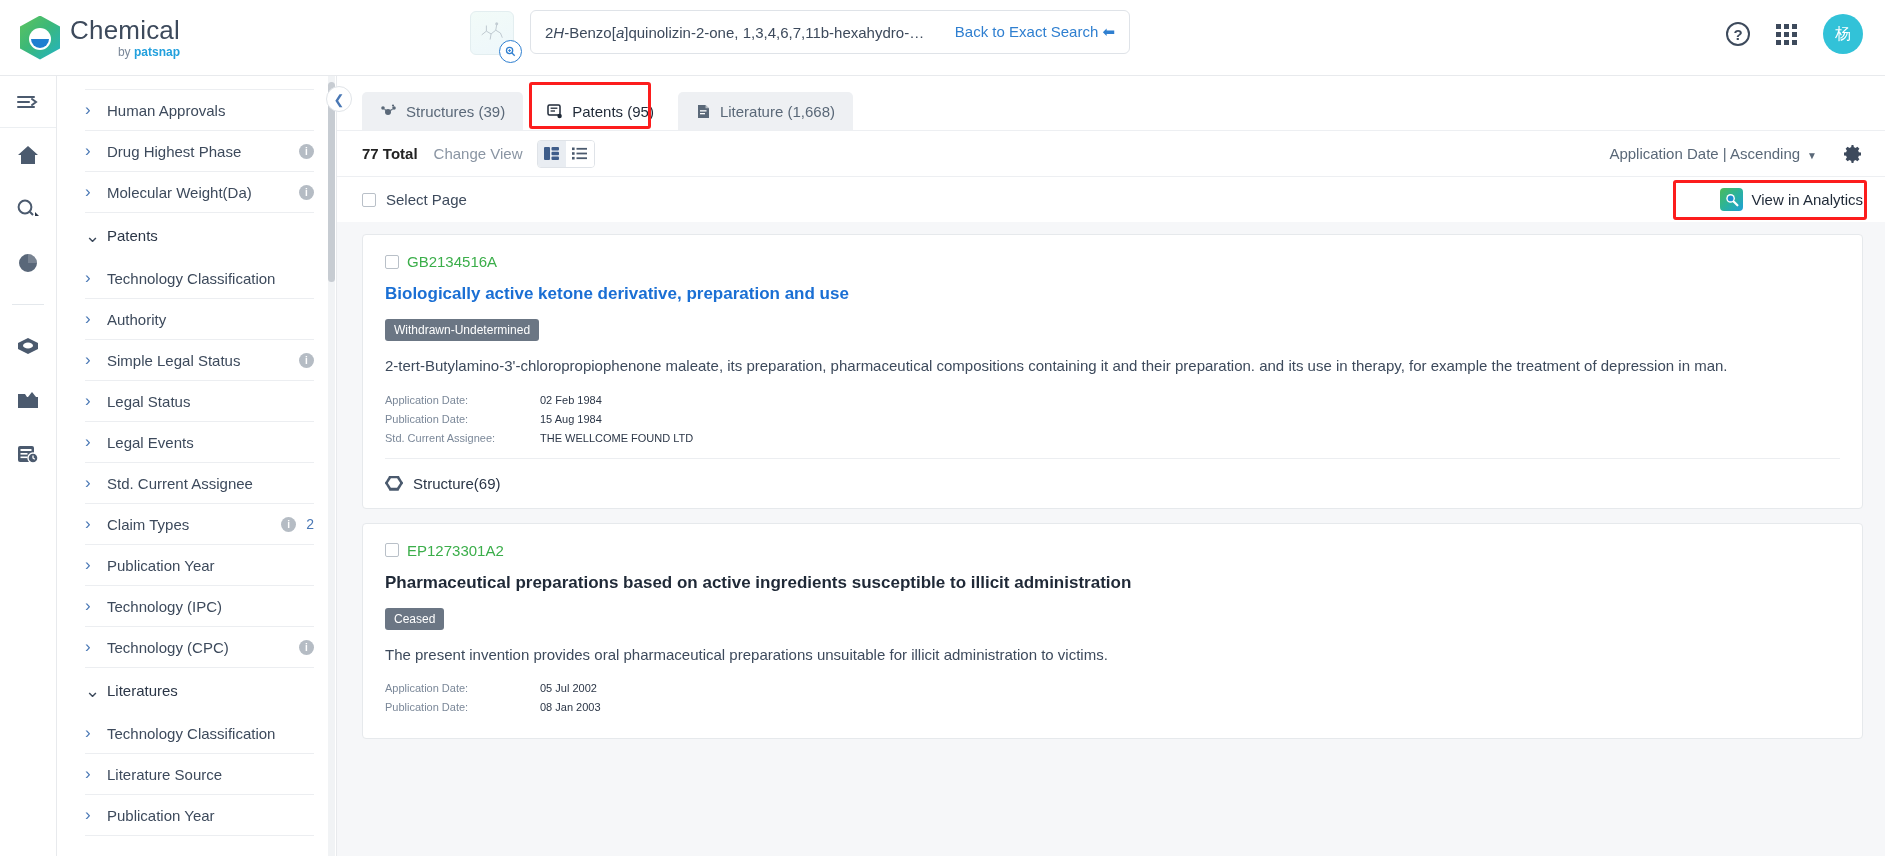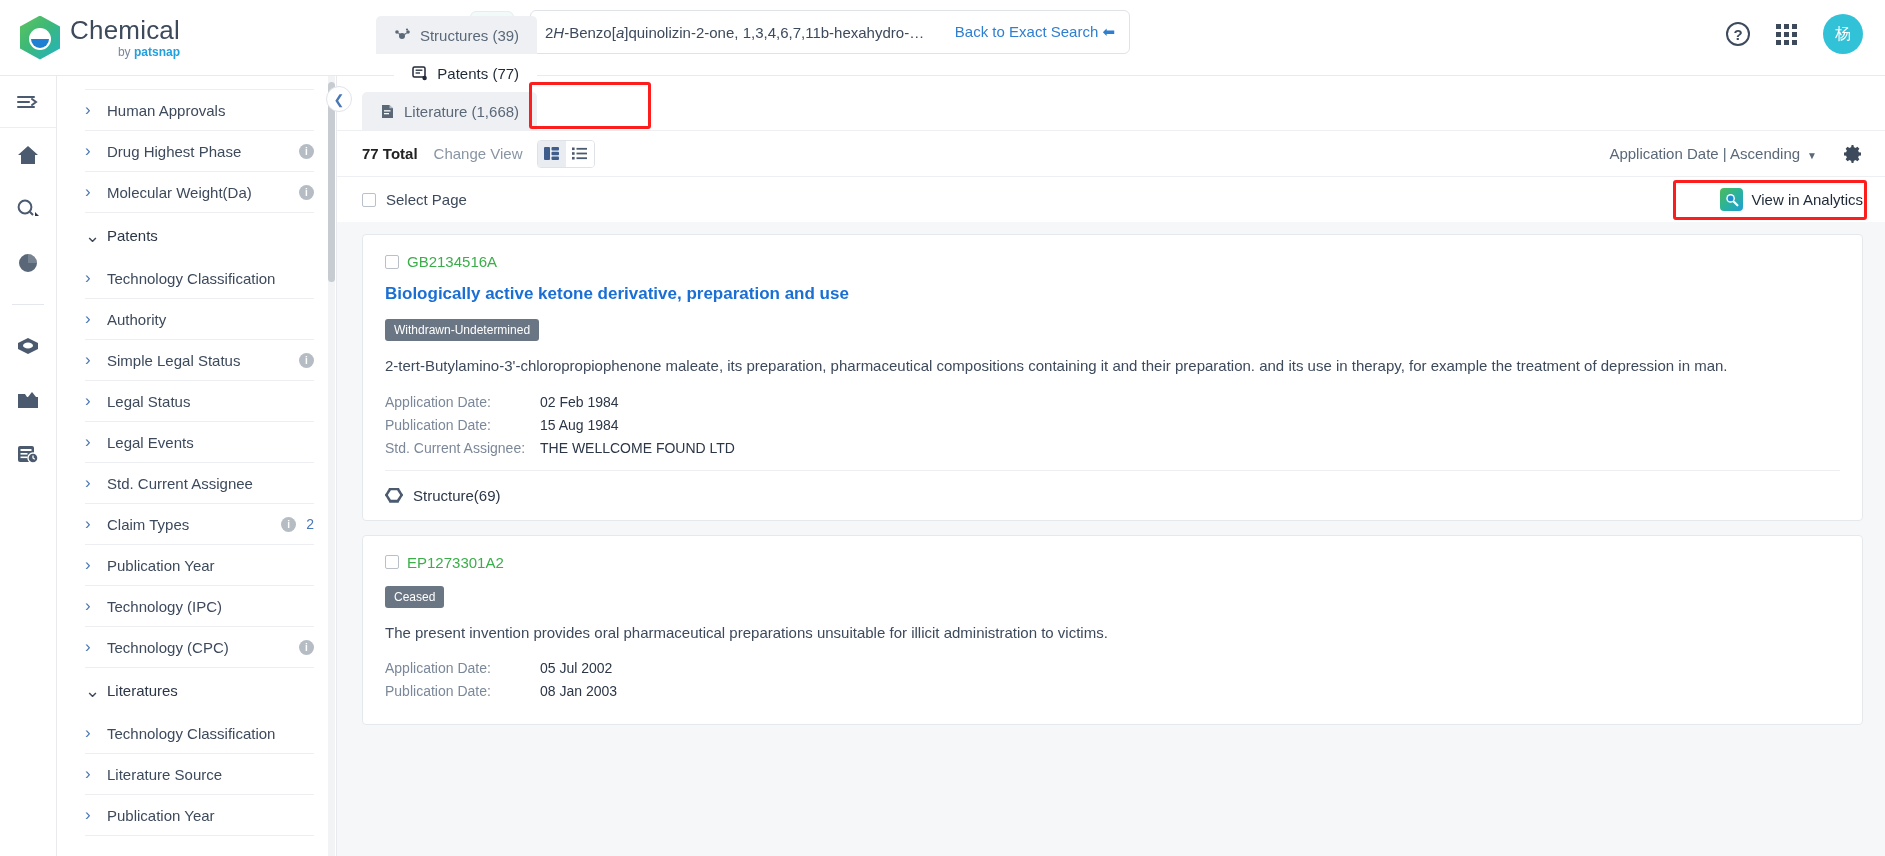--- a/index.html
+++ b/index.html
@@ -231,21 +231,21 @@
   .card-title.dark { color: #1f2937; }
   .badge {
     display: inline-block; margin-top: 15px;
     background: #6b7684; color: #fff; font-size: 12px;
     padding: 4px 9px; border-radius: 3px; text-align: center;
   }
   .abstract {
     margin-top: 14px; font-size: 15px; color: #3d4a5c; line-height: 1.5;
   }
   .meta { margin-top: 16px; }
-  .meta-row { display: flex; font-size: 14px; margin-bottom: 7px; }
+  .meta-row { display: flex; font-size: 11px; margin-bottom: 7px; }
   .meta-k { width: 155px; color: #7b8899; }
   .meta-v { color: #2b3647; }
   .card-foot {
     border-top: 1px solid #eceef1; margin-top: 14px;
     height: 50px; display: flex; align-items: center; gap: 10px;
     font-size: 15px; color: #2b3647; cursor: pointer;
   }
   .hexicon {
     width: 18px; height: 15px; border: 1.7px solid #4b5a6e;
     clip-path: polygon(25% 0, 75% 0, 100% 50%, 75% 100%, 25% 100%, 0 50%);
@@ -459,21 +459,21 @@
       </div>
   </div>
 </div>
 <div class="scrolltrack"></div>
 <div class="scrollbar"></div>
 
 <div class="main">
 
   <div class="tabbar">
     <div class="collapse-btn">❮</div>
-    <div id="tab-list" style="display:flex;align-items:flex-end;flex-direction:column;">
+    <div id="tab-list" style="display:flex;align-items:flex-end;">
         <div class="tab">
           <span>
             <svg width="17" height="14" viewBox="0 0 17 14">
               <circle cx="8" cy="8" r="3" fill="#5a6878"></circle>
               <circle cx="3" cy="4" r="1.8" fill="#5a6878"></circle>
               <circle cx="14" cy="4" r="1.8" fill="#5a6878"></circle>
               <line x1="4.5" y1="5.2" x2="6.2" y2="6.6" stroke="#5a6878" stroke-width="1.2"></line>
               <line x1="12.6" y1="5.2" x2="10.2" y2="6.6" stroke="#5a6878" stroke-width="1.2"></line>
               <circle cx="13" cy="1.5" r="1.1" fill="#5a6878"></circle>
             </svg>
@@ -482,21 +482,21 @@
         </div>
         <div class="tab active">
           <span>
             <svg width="16" height="15" viewBox="0 0 16 15">
               <rect x="1" y="1" width="12" height="10" rx="1.5" fill="none" stroke="#1f2937" stroke-width="1.5"></rect>
               <line x1="3.6" y1="4.2" x2="10.4" y2="4.2" stroke="#1f2937" stroke-width="1.3"></line>
               <line x1="3.6" y1="7" x2="8" y2="7" stroke="#1f2937" stroke-width="1.3"></line>
               <circle cx="12.6" cy="12" r="2.2" fill="#1f2937"></circle>
             </svg>
           </span>
-          <span>Patents (77)</span>
+          <span>Patents (95)</span>
         </div>
         <div class="tab">
           <span>
             <svg width="15" height="15" viewBox="0 0 15 15">
               <path d="M2 1 H9.5 L13 4.3 V14 H2 Z" fill="#5a6878"></path>
               <polygon points="9.5,1 13,4.3 9.5,4.3" fill="#fff" opacity=".55"></polygon>
               <rect x="4" y="6.2" width="6.5" height="1.3" fill="#fff"></rect>
               <rect x="4" y="9" width="5" height="1.3" fill="#fff"></rect>
             </svg>
           </span>
@@ -575,21 +575,21 @@
             <div class="meta-k">Std. Current Assignee:</div>
             <div class="meta-v">THE WELLCOME FOUND LTD</div>
           </div>
         </div><div class="card-foot">
           <span class="hexicon"></span>
           <span>Structure(69)</span>
         </div></div>
       <div class="card" style="padding-bottom: 18px;"><div class="card-head">
           <div class="cbox"></div>
           <div class="pub-id">EP1273301A2</div>
-        </div><div class="badge">Ceased</div><div class="abstract">The present invention provides oral pharmaceutical preparations unsuitable for illicit administration to victims.</div><div class="meta">
+        </div><div class="card-title dark">Pharmaceutical preparations based on active ingredients susceptible to illicit administration</div><div class="badge">Ceased</div><div class="abstract">The present invention provides oral pharmaceutical preparations unsuitable for illicit administration to victims.</div><div class="meta">
           <div class="meta-row">
             <div class="meta-k">Application Date:</div>
             <div class="meta-v">05 Jul 2002</div>
           </div>
           <div class="meta-row">
             <div class="meta-k">Publication Date:</div>
             <div class="meta-v">08 Jan 2003</div>
           </div>
         </div></div>
     </div>

